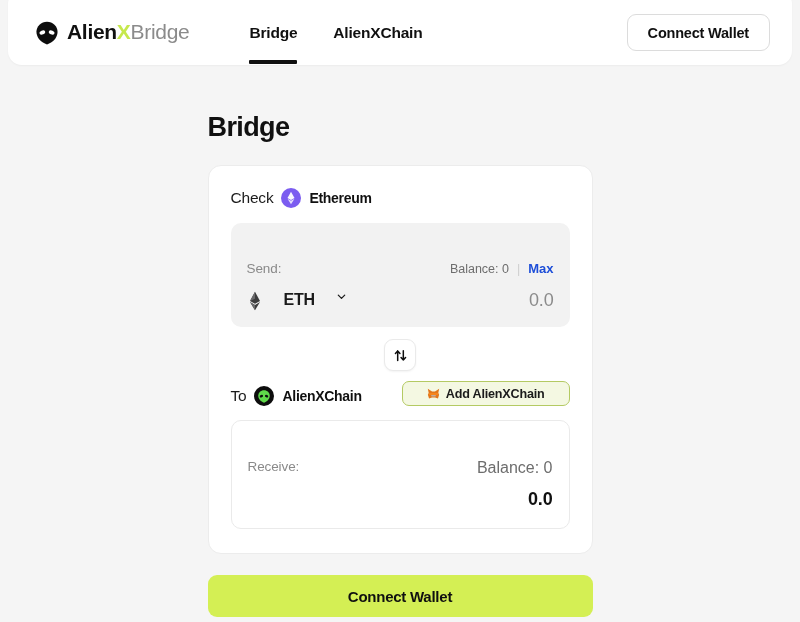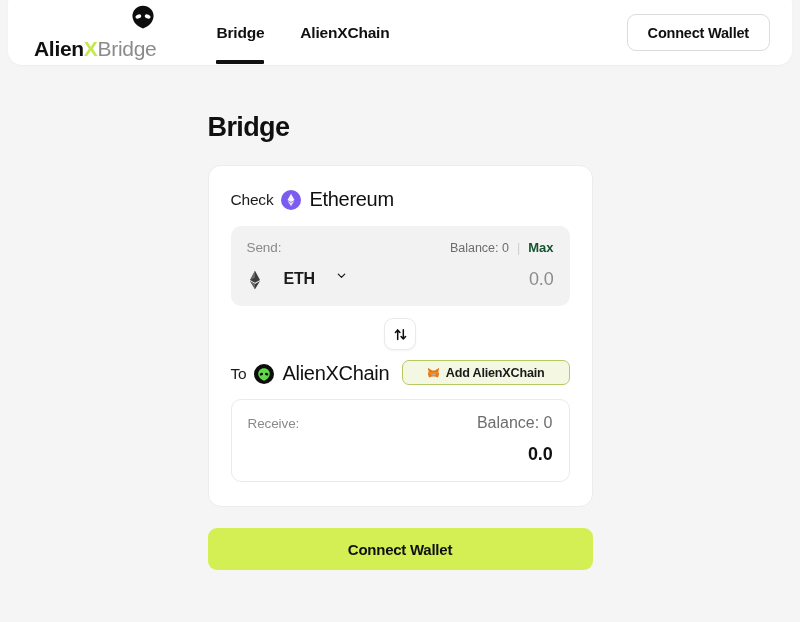--- a/index.html
+++ b/index.html
@@ -27,24 +27,23 @@
   .header-inner {
     width: 100%;
     height: 65px;
     display: flex;
     align-items: center;
     padding: 0 22px 0 26px;
     position: relative;
   }
   .brand {
     display: flex;
-    align-items: flex-end;
+    align-items: flex-start;
     gap: 7px;
     user-select: none;
-    flex-direction: column;
   }
   .alien-logo { width: 26px; height: 26px; display: block; }
   .brand-text {
     font-size: 21px;
     font-weight: 700;
     letter-spacing: -0.3px;
     white-space: nowrap;
   }
   .brand-alien { color: #101010; }
   .brand-x { color: #c6e84c; }
@@ -139,53 +138,53 @@
     display: flex;
     align-items: center;
     gap: 8px;
   }
   .chain-label {
     font-size: 15.5px;
     color: #1b1b1b;
     letter-spacing: -0.2px;
   }
   .chain-name {
-    font-size: 20px;
-    font-weight: 400;
+    font-size: 14px;
+    font-weight: 700;
     color: #101010;
     letter-spacing: -0.3px;
   }
   .chain-icon { width: 20px; height: 20px; display: block; }
 
   .send-box {
     margin-top: 15px;
     background: #f2f2f2;
     border-radius: 10px;
     padding: 14px 16px 16px 16px;
   }
   .box-top {
     display: flex;
-    align-items: center;
     justify-content: space-between;
+    margin-top: 24px;
   }
   .box-label {
     font-size: 13.5px;
     color: #8a8a8a;
     letter-spacing: -0.1px;
   }
   .balance-wrap {
     display: flex;
     align-items: center;
     gap: 8px;
     font-size: 12.5px;
   }
   .balance-text { color: #6d6d6d; }
   .divider-pipe { color: #cfcfcf; }
   .max-btn {
-    color: #14532d;
+    color: #1d4ed8;
     font-weight: 700;
     cursor: pointer;
     font-size: 13px;
   }
   .box-bottom {
     margin-top: 14px;
     display: flex;
     align-items: center;
     justify-content: space-between;
   }
@@ -248,21 +247,21 @@
     letter-spacing: -0.2px;
     white-space: nowrap;
   }
   .fox-icon { width: 13px; height: 13px; display: block; }
 
   .receive-box {
     margin-top: 14px;
     background: #ffffff;
     border: 1px solid #eaeaea;
     border-radius: 10px;
-    padding: 14px 16px 10px 16px;
+    padding: 14px 16px 18px 16px;
     min-height: 83px;
   }
   .amount-receive {
     margin-top: 12px;
     text-align: right;
     font-size: 18px;
     font-weight: 700;
     color: #101010;
     letter-spacing: -0.2px;
   }

